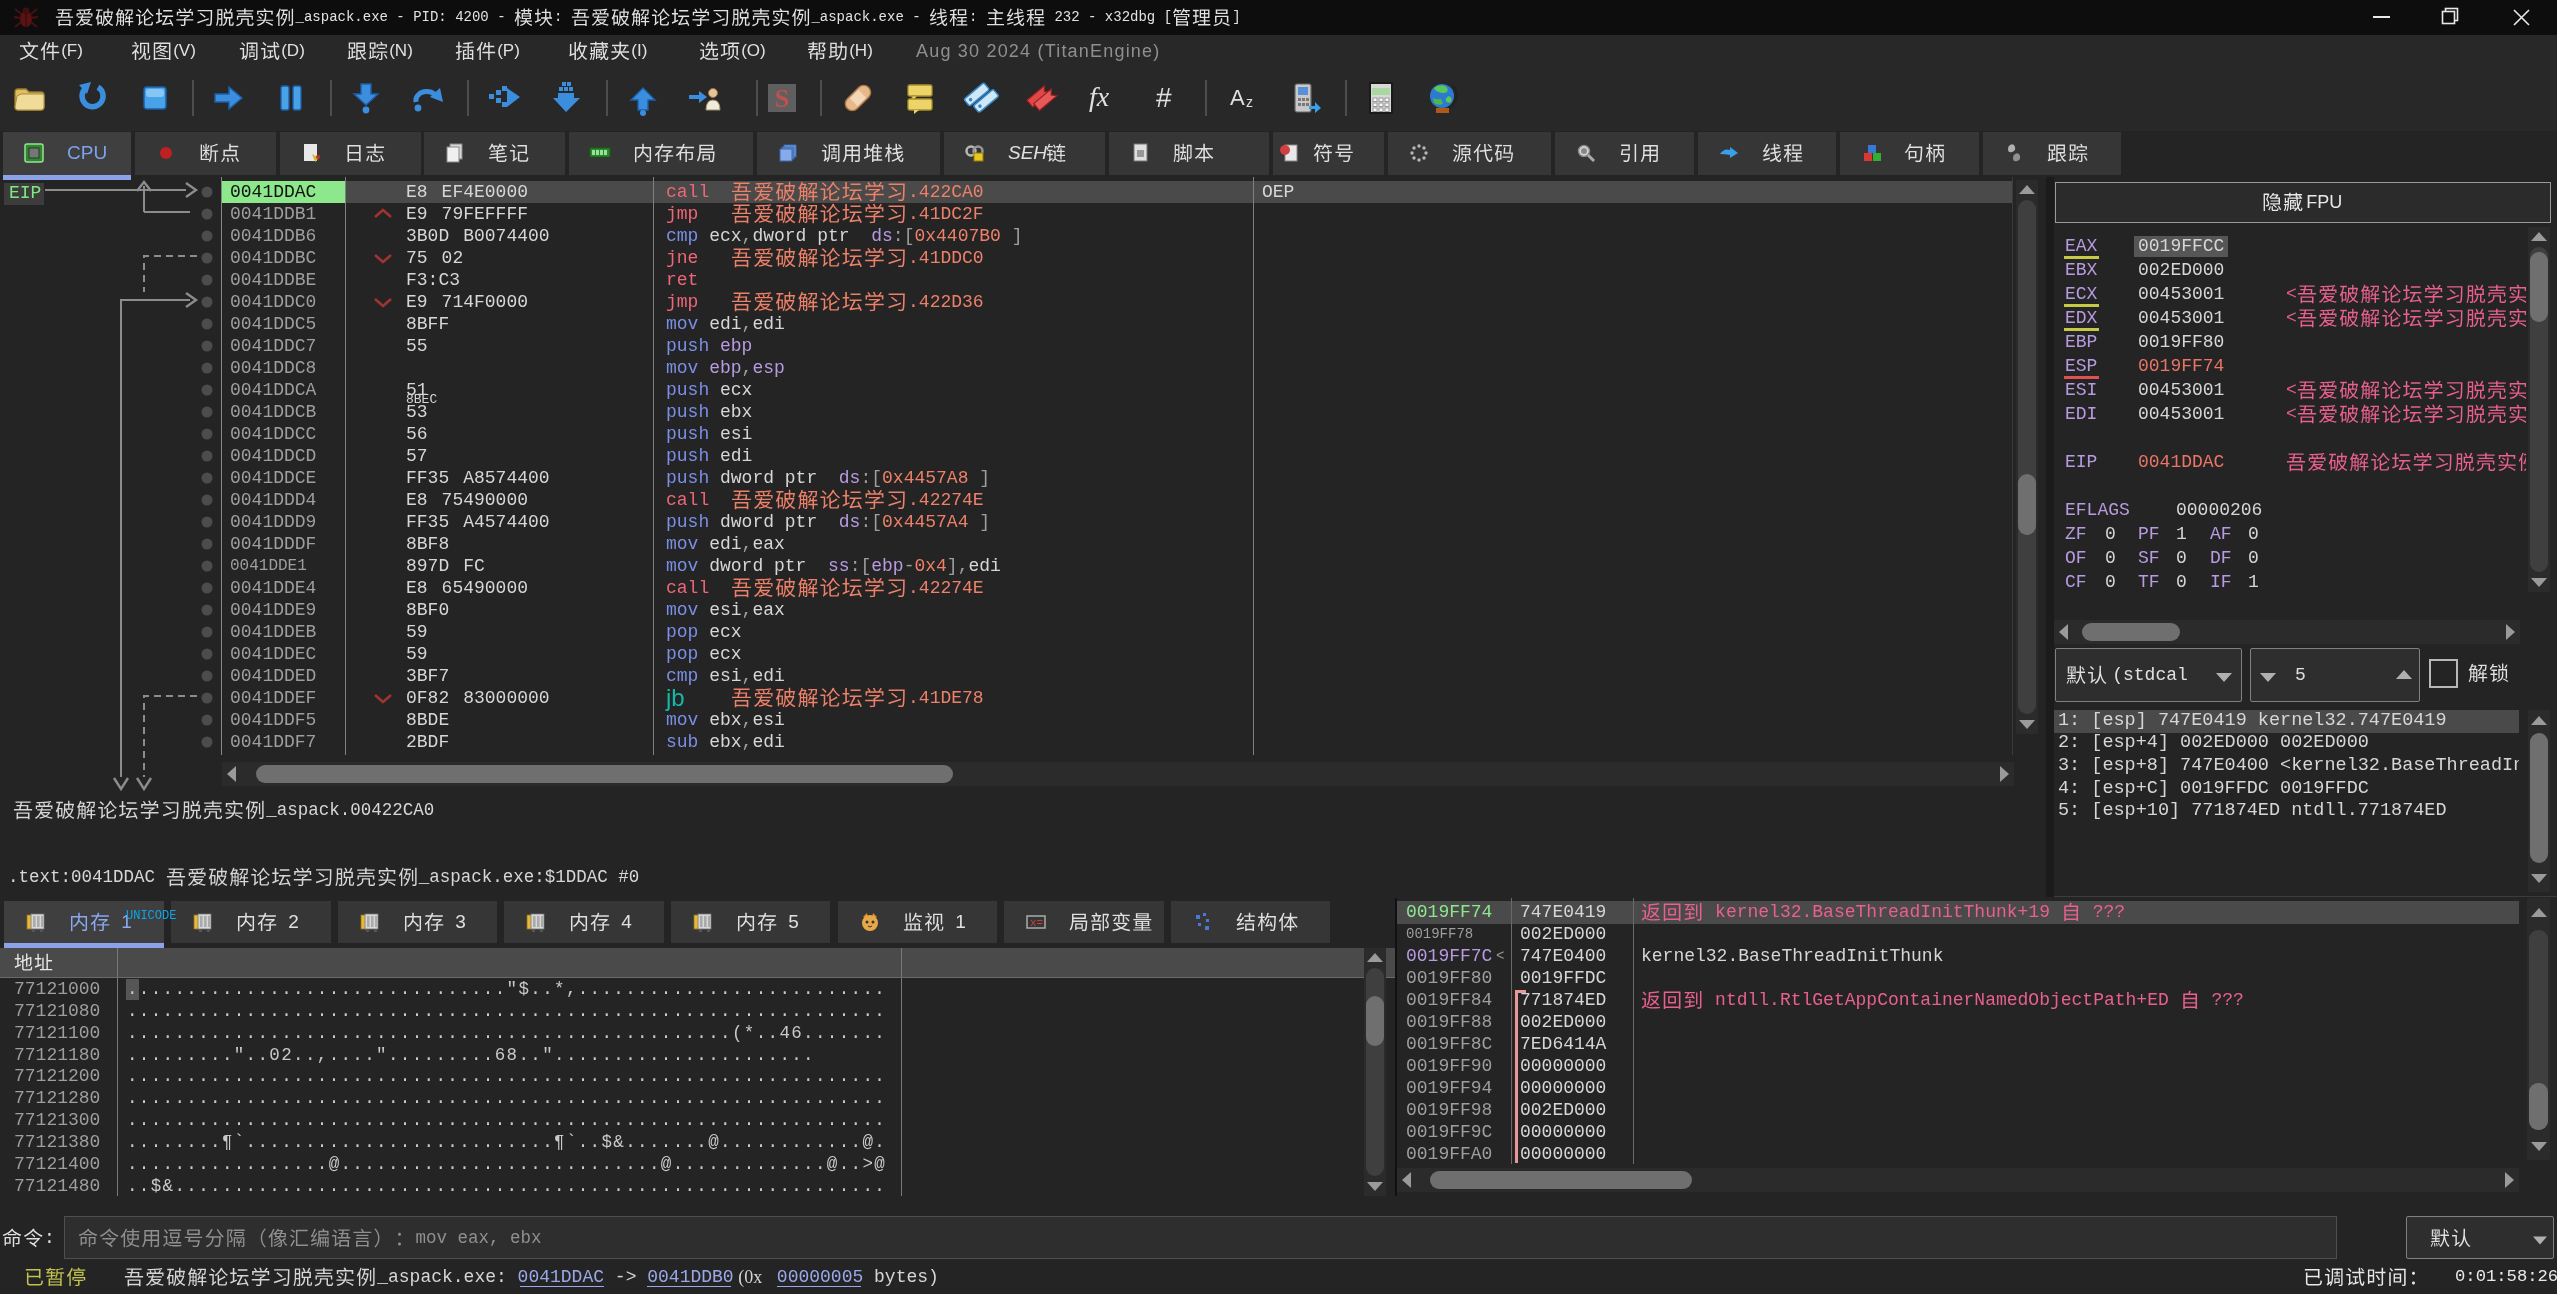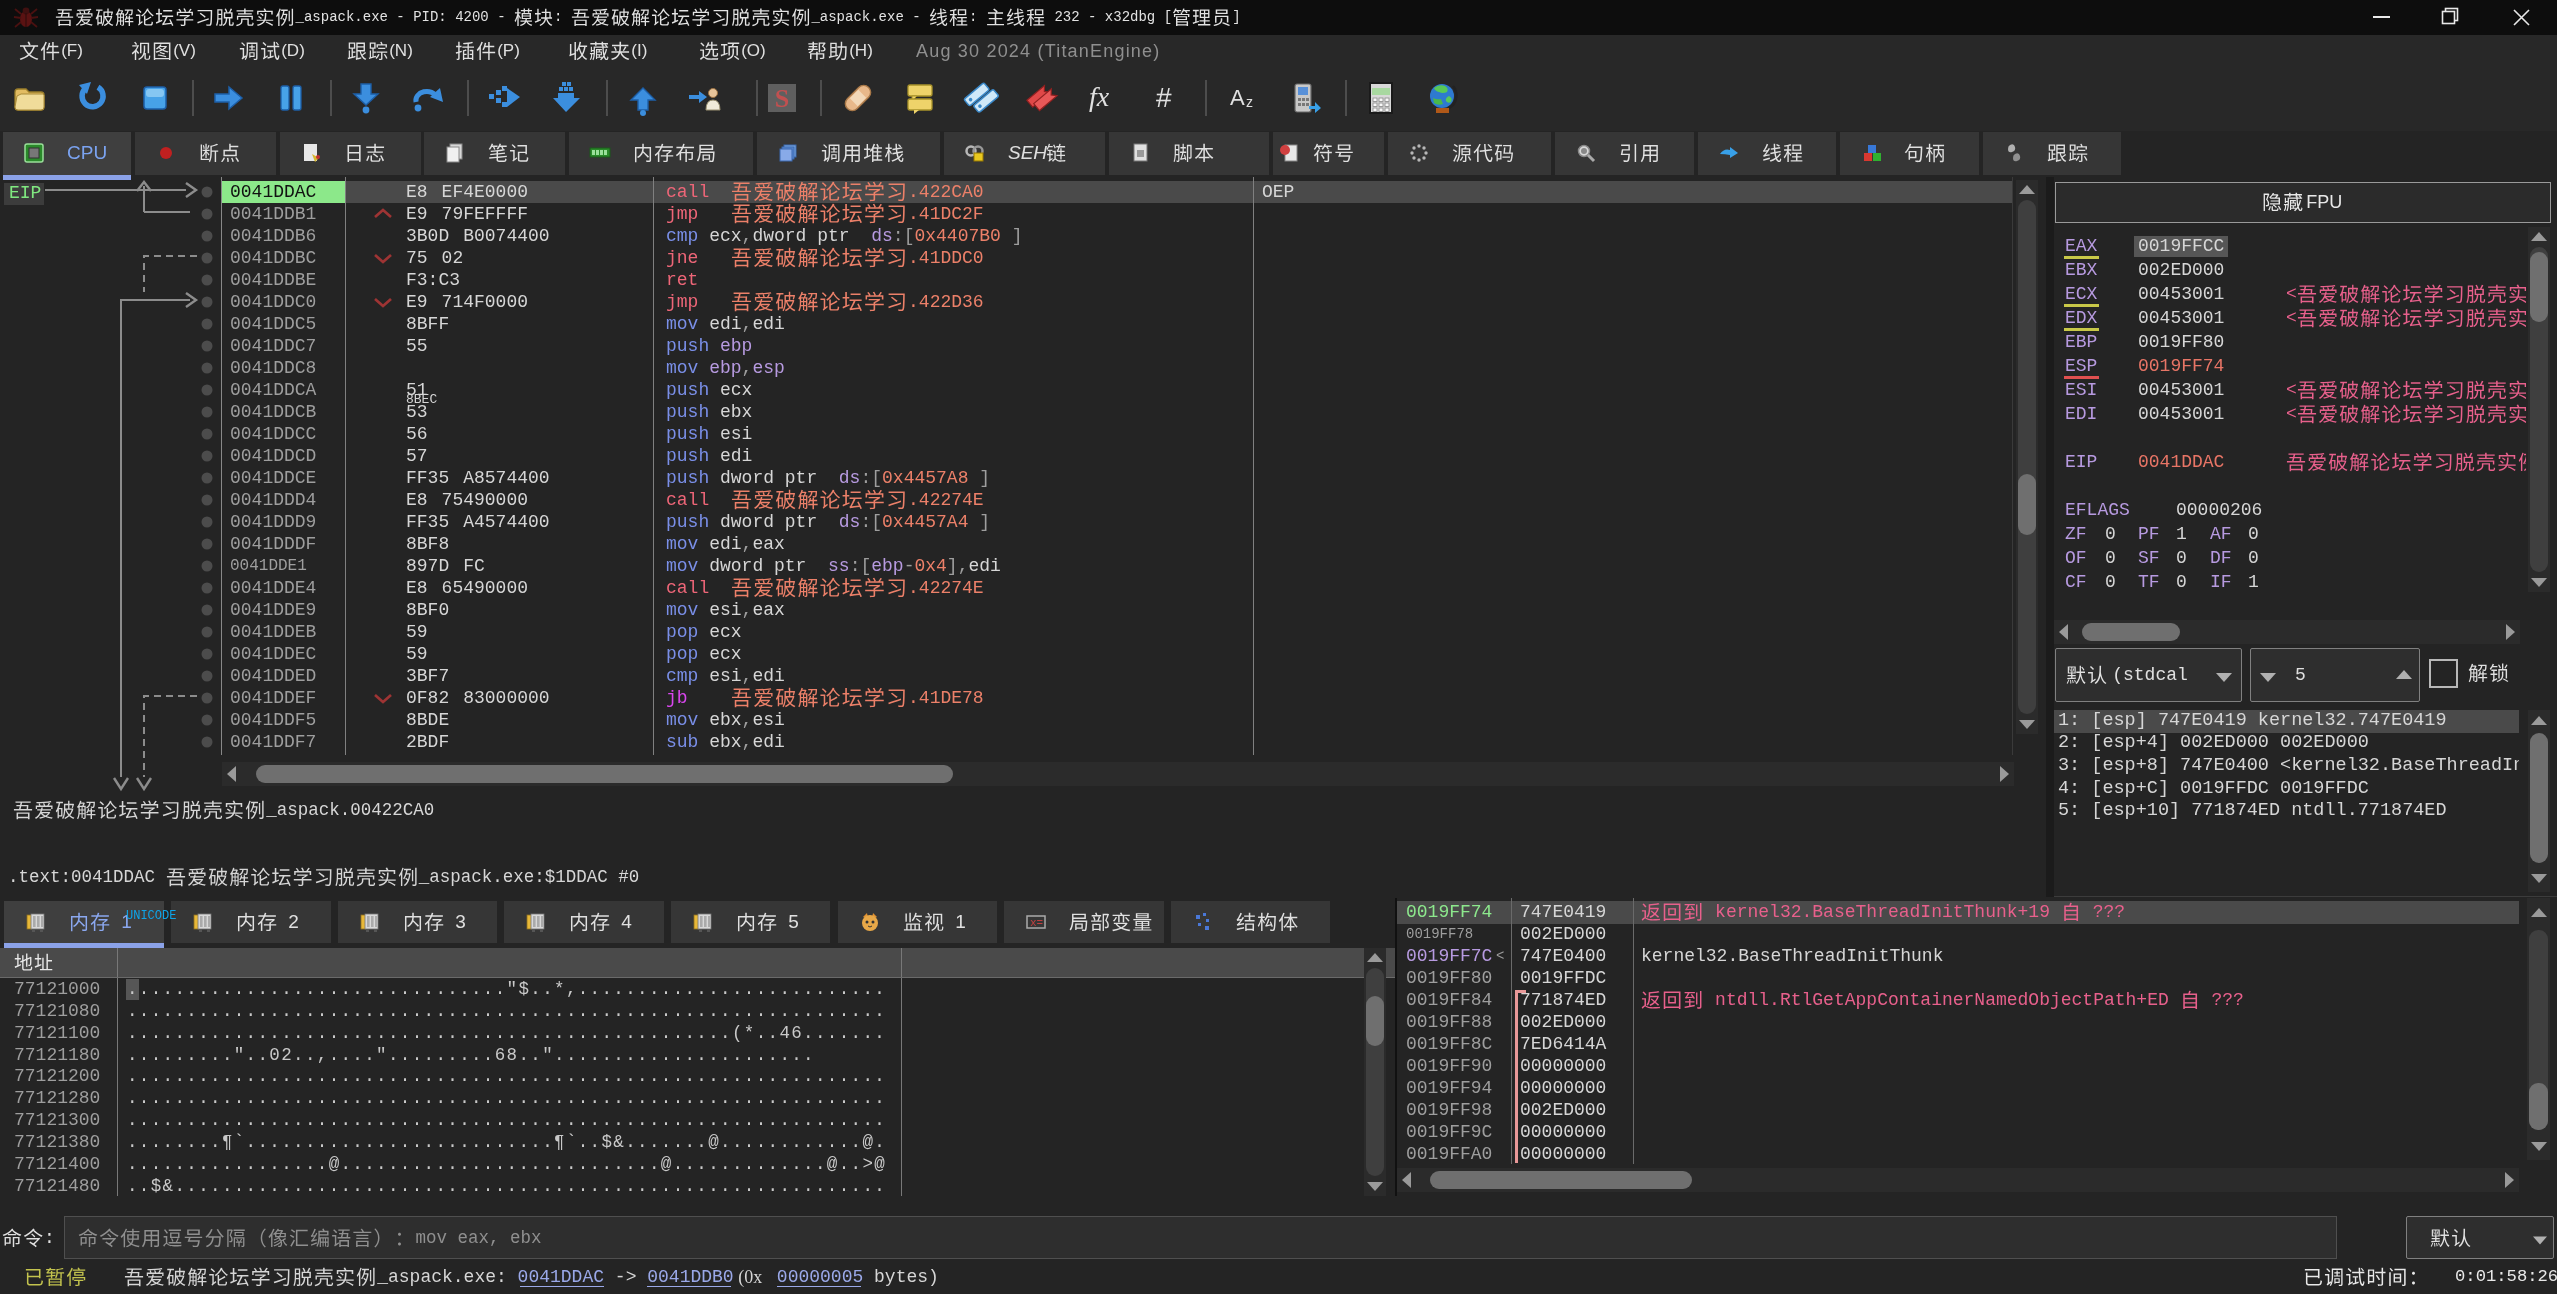--- a/index.html
+++ b/index.html
@@ -764,21 +764,21 @@
 <div style="position:absolute;left:741.61230516px;top:599px;height:22px;line-height:22px;font-family:'Liberation Mono',monospace;font-size:18px;color:#9e9e9e;white-space:pre;">,</div>
 <div style="position:absolute;left:752.41406304px;top:599px;height:22px;line-height:22px;font-family:'Liberation Mono',monospace;font-size:18px;color:#d6d6d6;white-space:pre;">eax</div>
 <div style="position:absolute;left:666px;top:621px;height:22px;line-height:22px;font-family:'Liberation Mono',monospace;font-size:18px;color:#7a8fe8;white-space:pre;">pop&nbsp;</div>
 <div style="position:absolute;left:709.20703152px;top:621px;height:22px;line-height:22px;font-family:'Liberation Mono',monospace;font-size:18px;color:#d6d6d6;white-space:pre;">ecx</div>
 <div style="position:absolute;left:666px;top:643px;height:22px;line-height:22px;font-family:'Liberation Mono',monospace;font-size:18px;color:#7a8fe8;white-space:pre;">pop&nbsp;</div>
 <div style="position:absolute;left:709.20703152px;top:643px;height:22px;line-height:22px;font-family:'Liberation Mono',monospace;font-size:18px;color:#d6d6d6;white-space:pre;">ecx</div>
 <div style="position:absolute;left:666px;top:665px;height:22px;line-height:22px;font-family:'Liberation Mono',monospace;font-size:18px;color:#7a8fe8;white-space:pre;">cmp&nbsp;</div>
 <div style="position:absolute;left:709.20703152px;top:665px;height:22px;line-height:22px;font-family:'Liberation Mono',monospace;font-size:18px;color:#d6d6d6;white-space:pre;">esi</div>
 <div style="position:absolute;left:741.61230516px;top:665px;height:22px;line-height:22px;font-family:'Liberation Mono',monospace;font-size:18px;color:#9e9e9e;white-space:pre;">,</div>
 <div style="position:absolute;left:752.41406304px;top:665px;height:22px;line-height:22px;font-family:'Liberation Mono',monospace;font-size:18px;color:#d6d6d6;white-space:pre;">edi</div>
-<div style="position:absolute;left:666px;top:687px;height:22px;line-height:22px;font-family:Liberation Mono, monospace;font-size:18px;color:#d946ef;white-space:pre;">jb</div>
+<div style="position:absolute;left:666px;top:687px;height:22px;line-height:22px;font-family:Liberation Sans, sans-serif;font-size:24px;color:#14b8a6;white-space:pre;">jb</div>
 <div style="position:absolute;left:687.60351576px;top:687px;height:22px;line-height:22px;font-family:'Liberation Mono',monospace;font-size:18px;color:#fff;white-space:pre;">&nbsp;&nbsp;&nbsp;&nbsp;</div>
 <svg style="position:absolute;left:730.81054728px;top:684.4px;overflow:hidden" width="179" height="27" fill="#ec8069">
     <use href="#k543e" transform="translate(0,21.5) scale(0.0210,-0.0210)"></use>
     <use href="#k7231" transform="translate(22.2,21.5) scale(0.0210,-0.0210)"></use>
     <use href="#k7834" transform="translate(44.3,21.5) scale(0.0210,-0.0210)"></use>
     <use href="#k89e3" transform="translate(66.5,21.5) scale(0.0210,-0.0210)"></use>
     <use href="#k8bba" transform="translate(88.6,21.5) scale(0.0210,-0.0210)"></use>
     <use href="#k575b" transform="translate(110.8,21.5) scale(0.0210,-0.0210)"></use>
     <use href="#k5b66" transform="translate(132.9,21.5) scale(0.0210,-0.0210)"></use>
     <use href="#k4e60" transform="translate(155.1,21.5) scale(0.0210,-0.0210)"></use>

